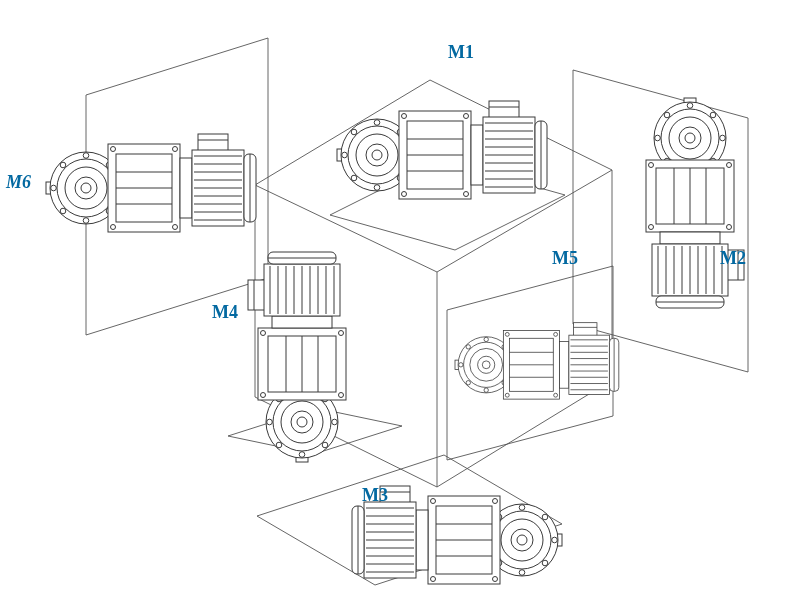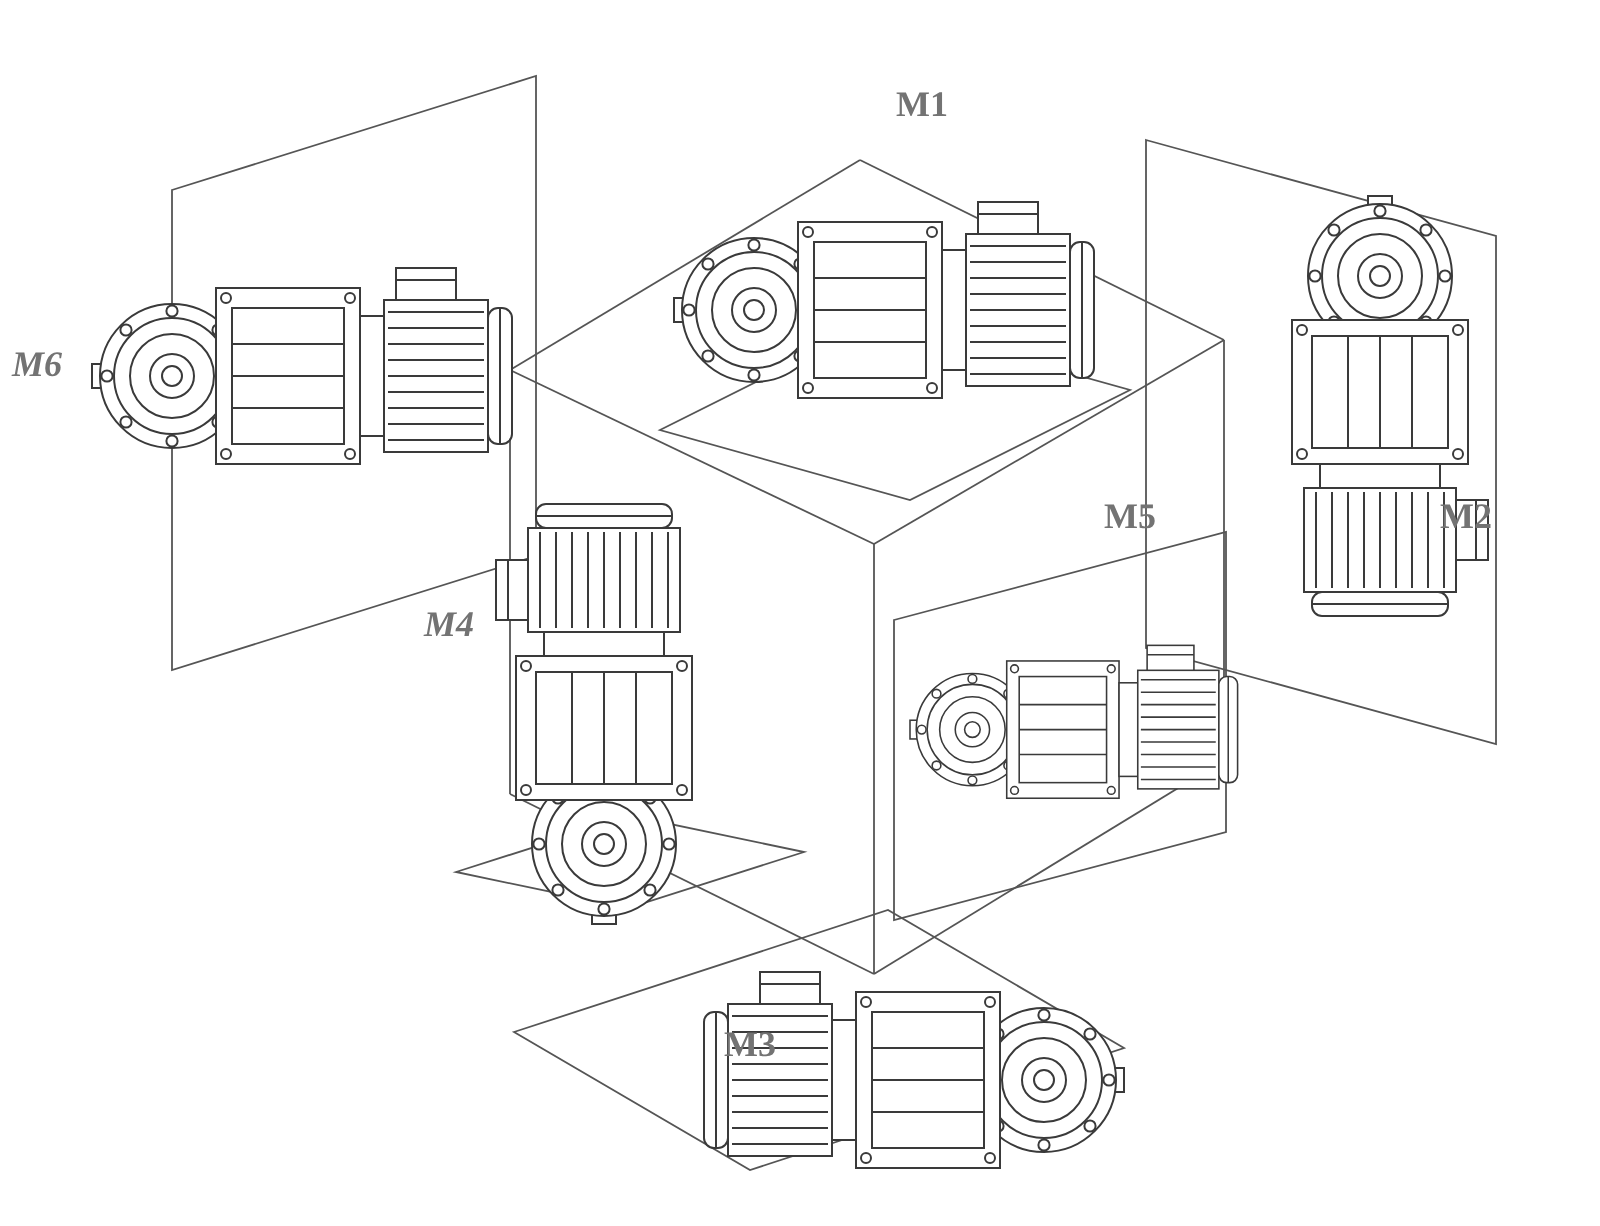--- a/index.html
+++ b/index.html
@@ -17,29 +17,29 @@
   }
   .canvas svg {
     position: absolute;
     left: 0;
     top: 0;
   }
   .pos-label {
     position: absolute;
     font-weight: 700;
     font-size: 18px;
-    color: #737373;
+    color: #0369a1;
     font-family: "Liberation Serif", serif;
     user-select: none;
     white-space: nowrap;
   }
   #label-m1 { left: 448px; top: 42px; }
   #label-m2 { left: 720px; top: 248px; }
-  #label-m3 { left: 362px; top: 512px; }
-  #label-m4 { left: 212px; top: 302px; font-style: italic; }
+  #label-m3 { left: 362px; top: 485px; }
+  #label-m4 { left: 212px; top: 302px; }
   #label-m5 { left: 552px; top: 248px; }
   #label-m6 { left: 6px;   top: 172px; font-style: italic; }
 </style>
 </head>
 <body>
 
 <div class="canvas">
 
   <svg width="800" height="613" viewBox="0 0 800 613">
 

